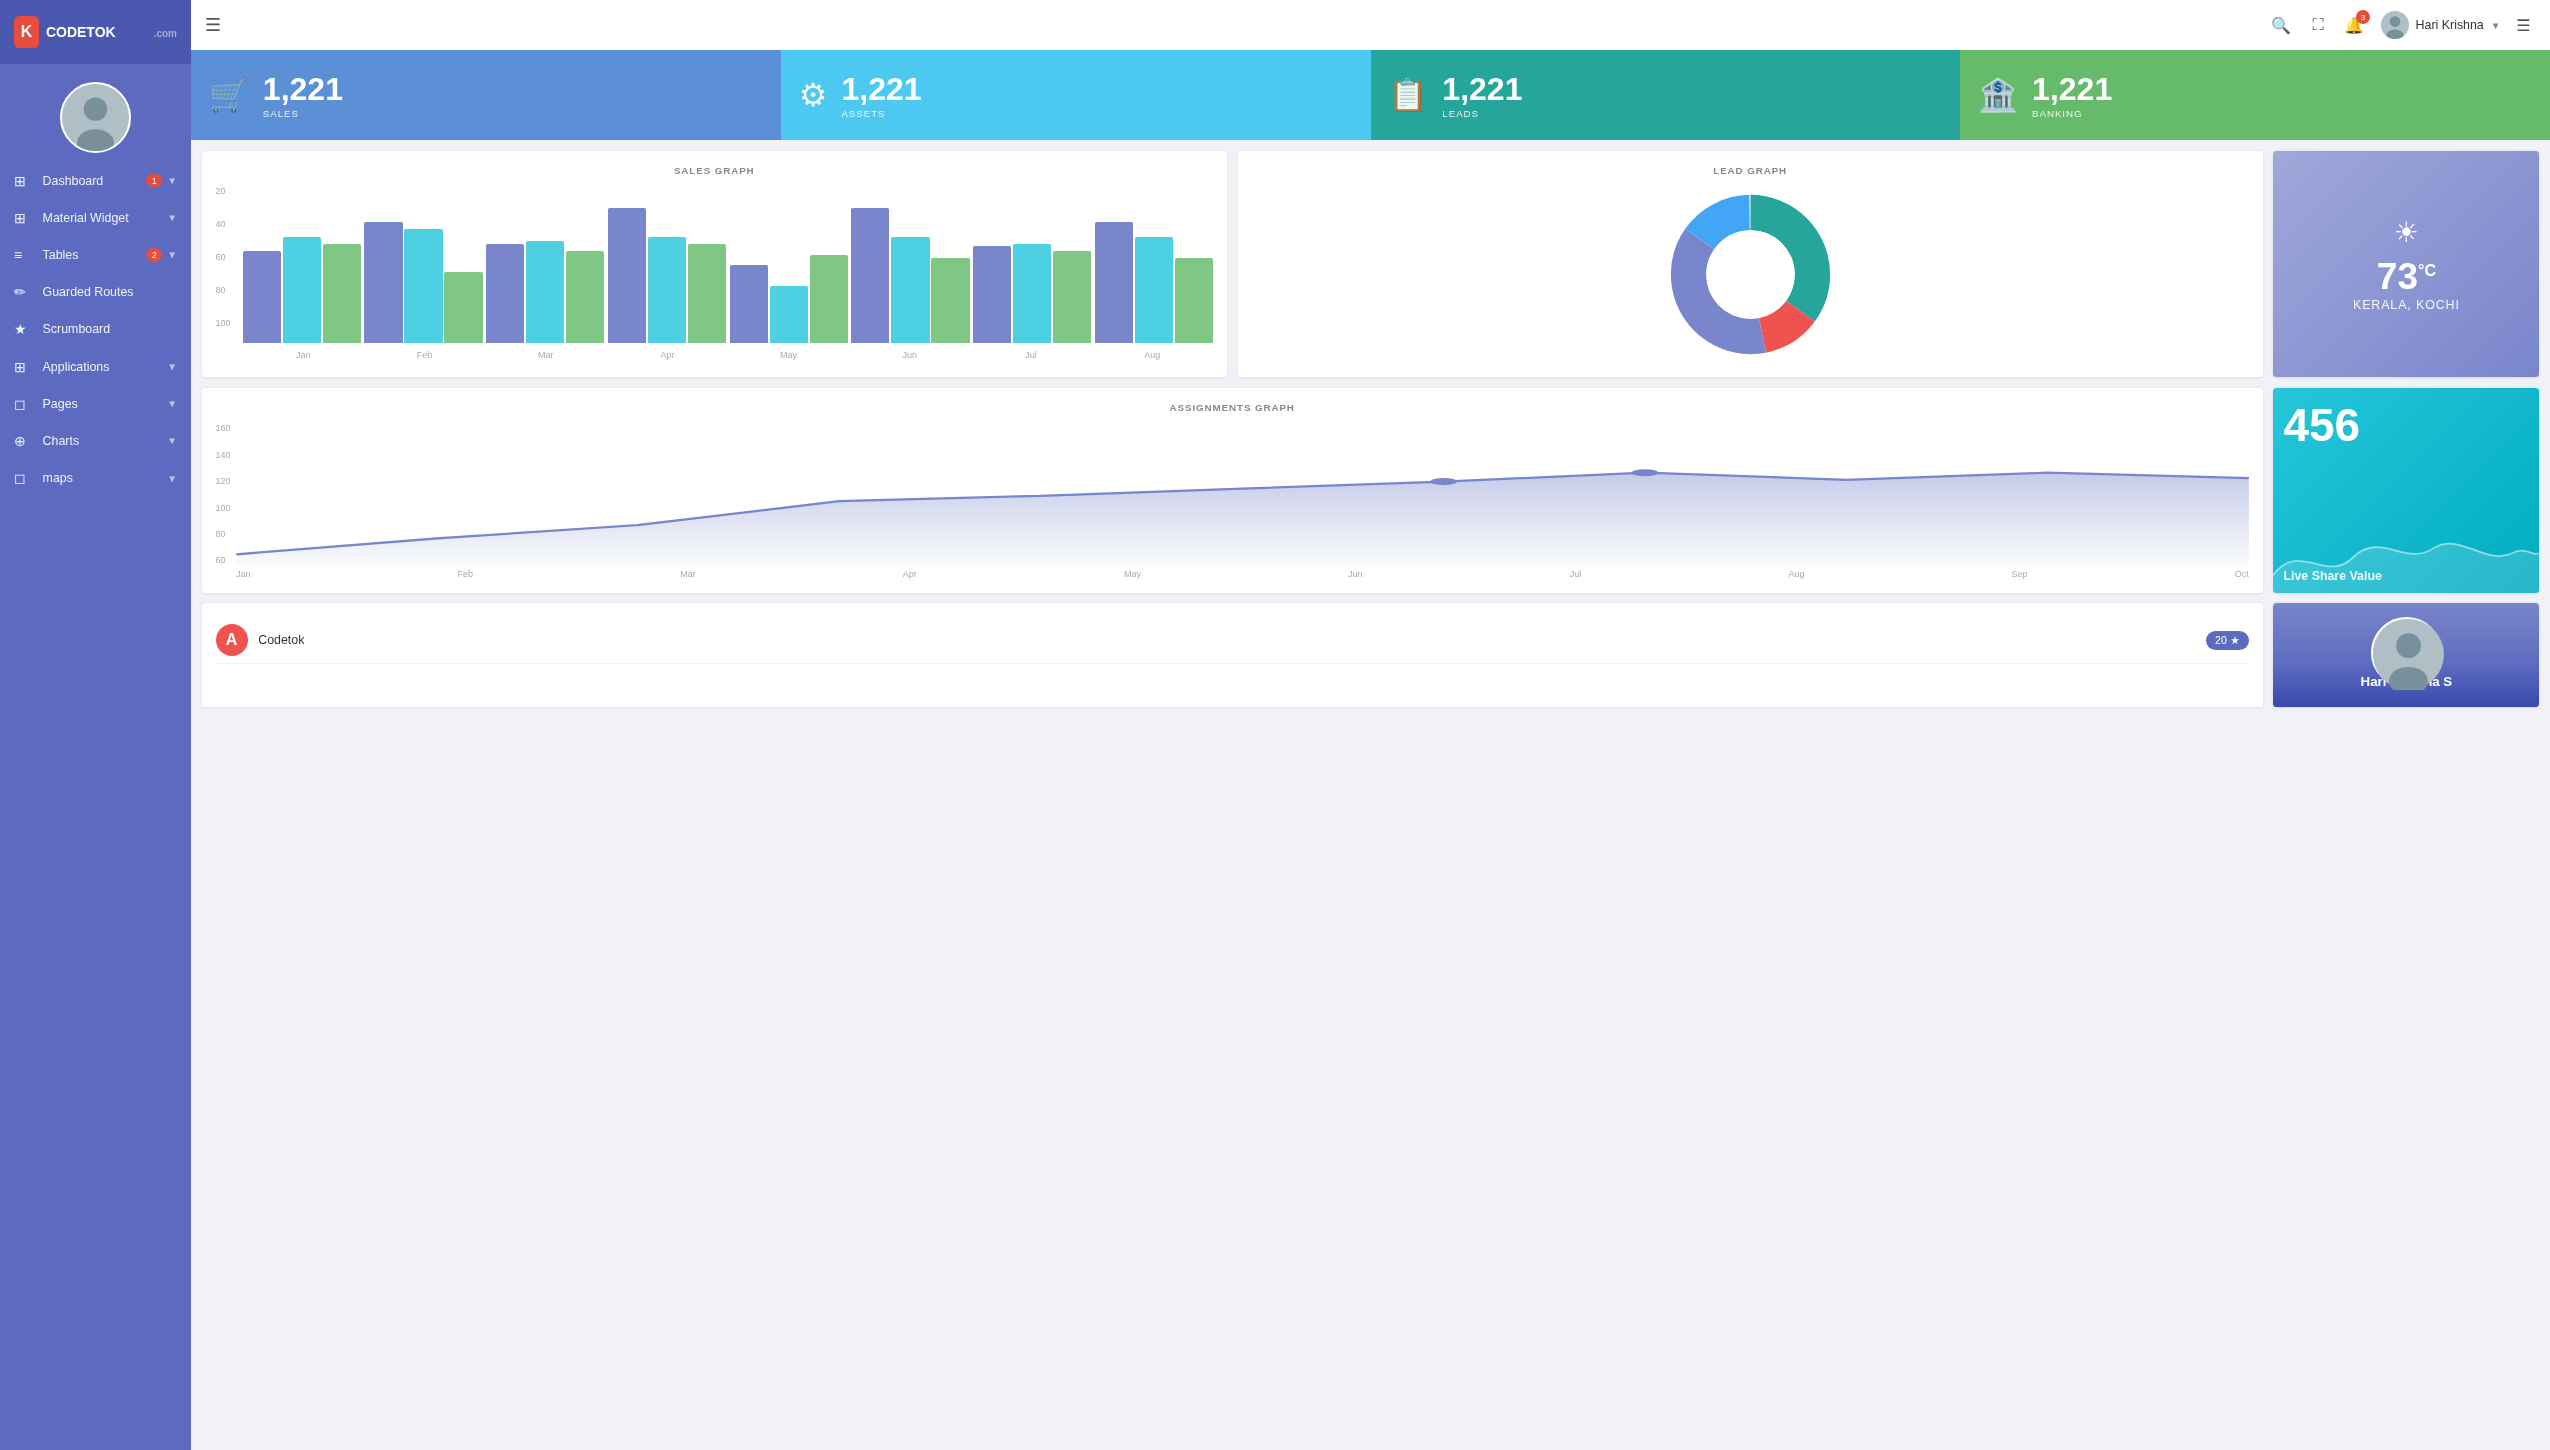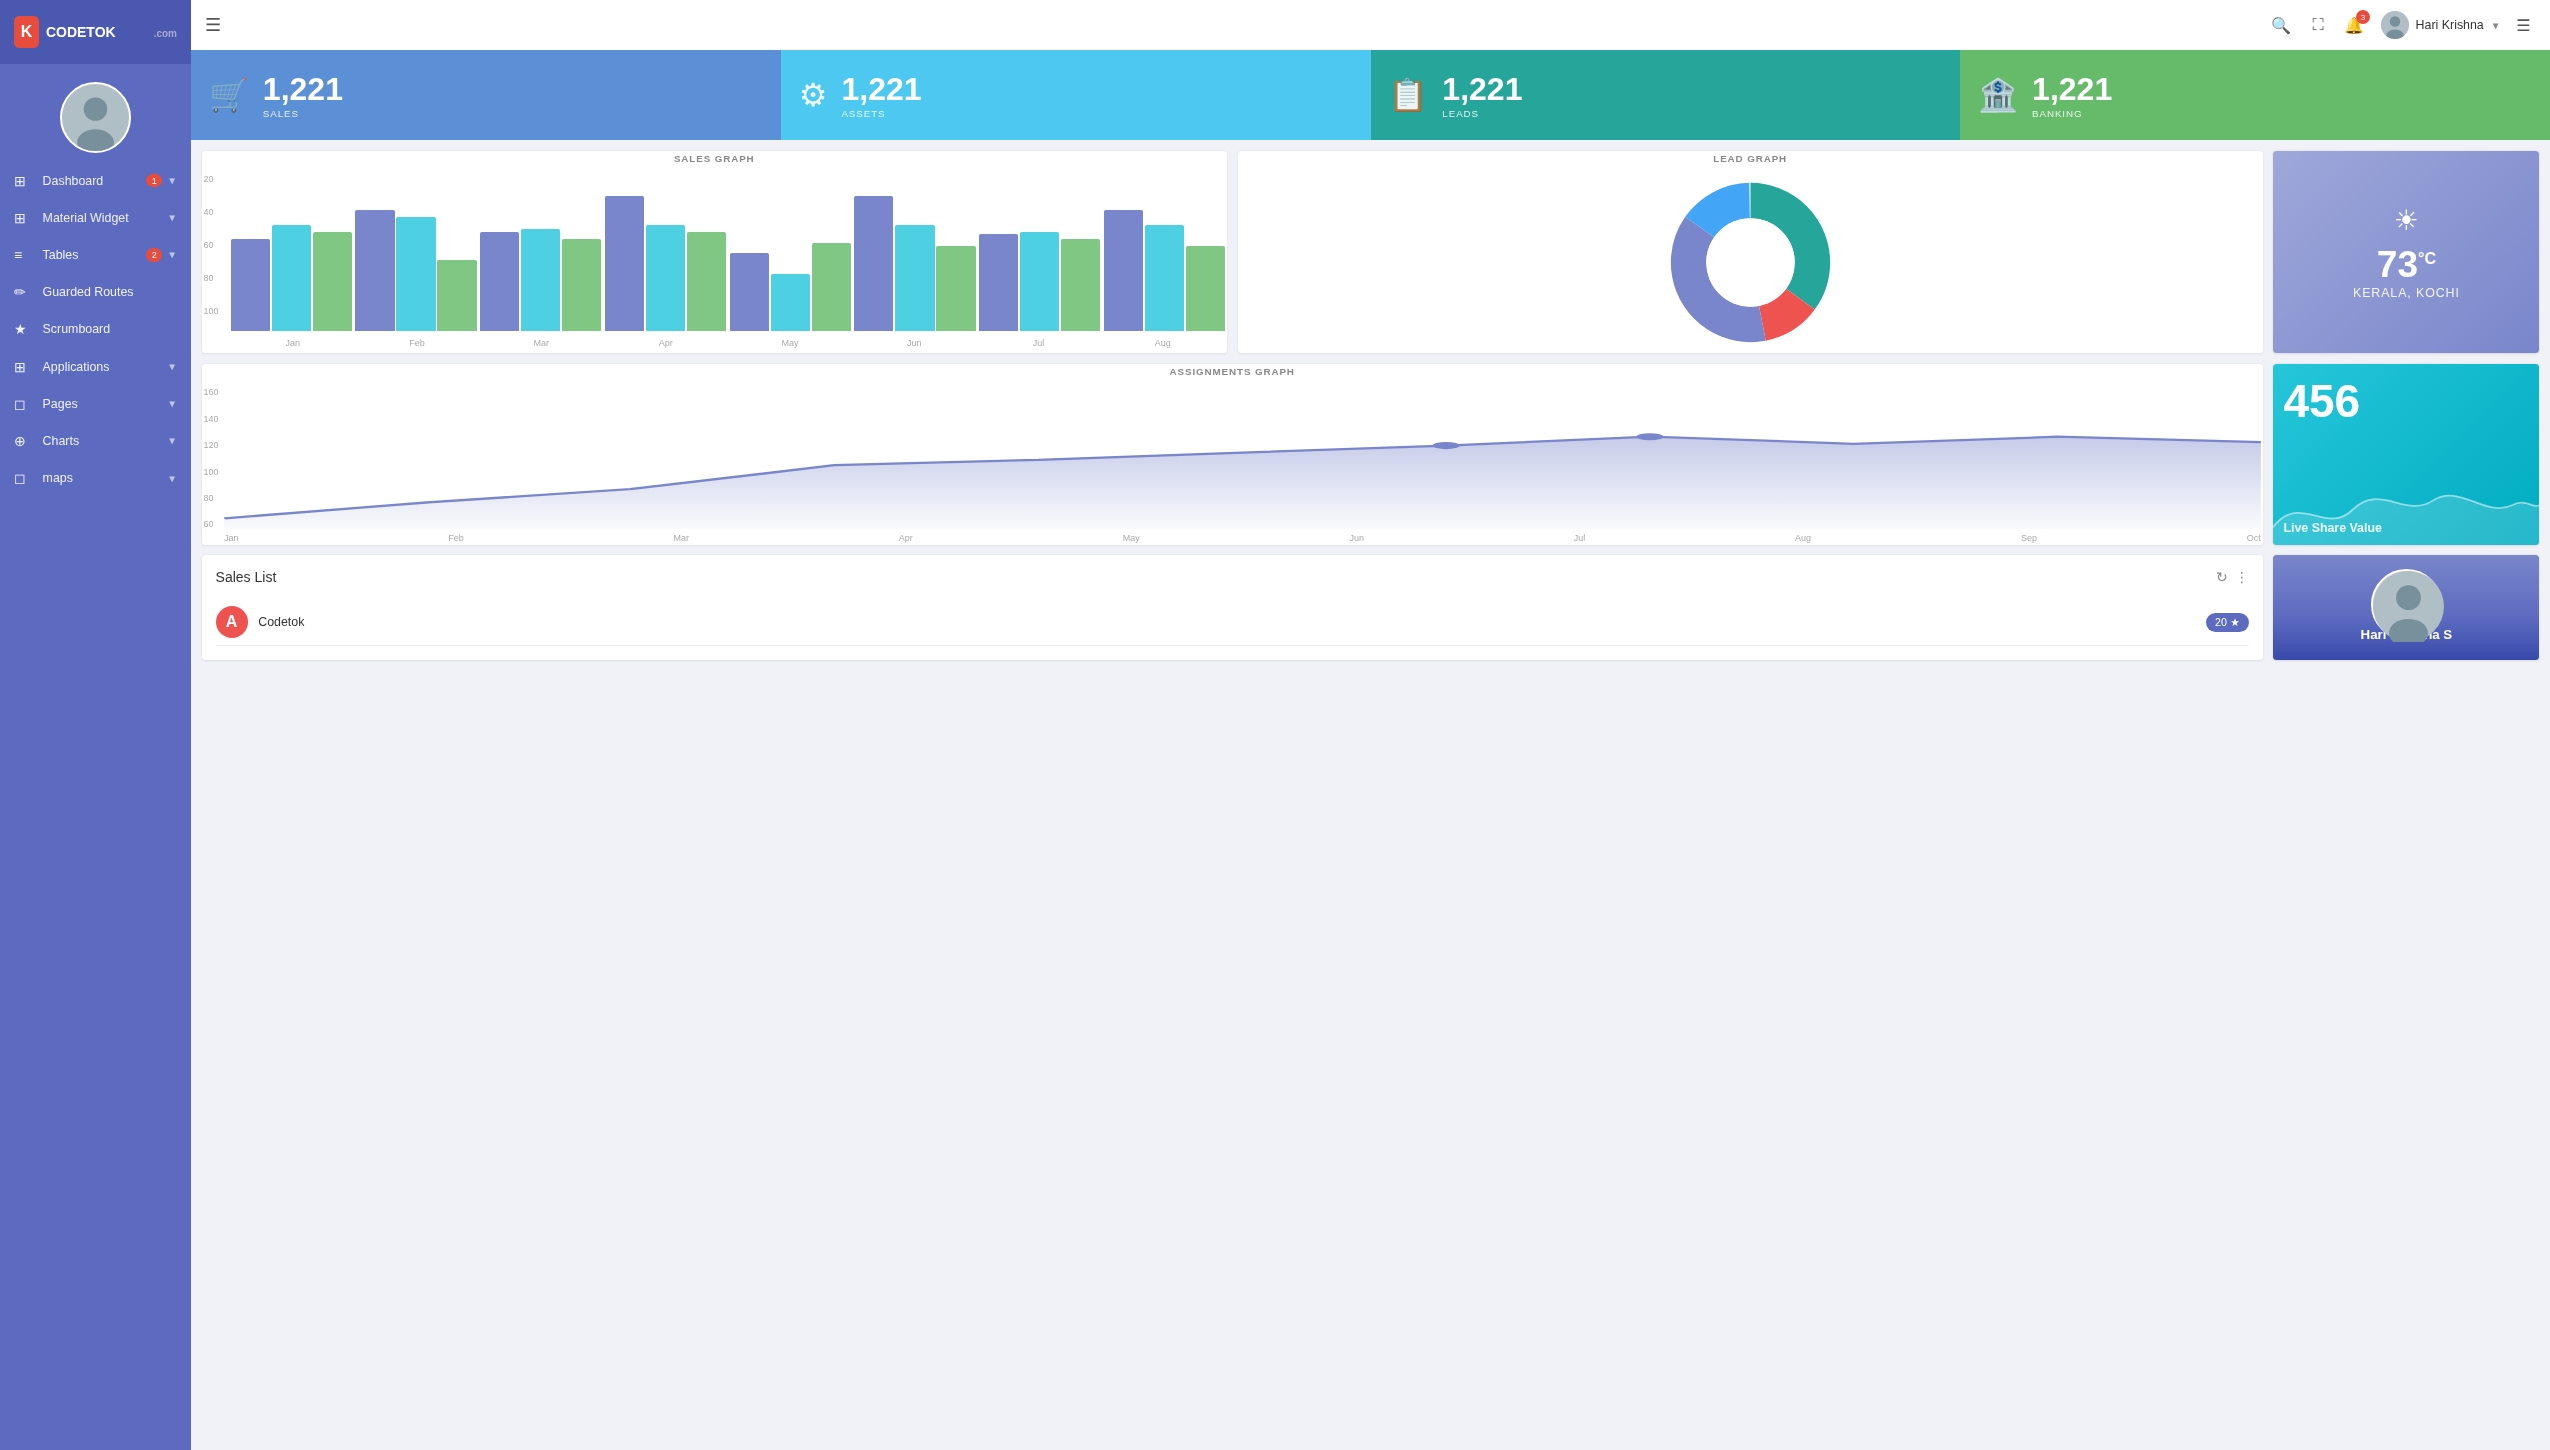--- a/index.html
+++ b/index.html
@@ -141,21 +141,21 @@
       display: grid;
       grid-template-columns: 1fr 1fr 266px;
       gap: 0;
       padding: 10.6px;
       gap: 10.6px;
     }
 
     .chart-card {
       background: white;
       border-radius: 3.5px;
-      padding: 2px;
+      padding: 14px;
       box-shadow: 0 0.9px 2.7px rgba(0,0,0,0.08);
     }
     .chart-title {
       text-align: center;
       font-size: 9.8px;
       font-weight: bold;
       color: #888;
       letter-spacing: 0.9px;
       margin-bottom: 10.6px;
     }
@@ -585,27 +585,20 @@
         <svg class="live-share-wave" viewBox="0 0 300 80" preserveAspectRatio="none">
           <path d="M0,60 C30,20 60,70 90,40 C120,10 150,50 180,30 C210,10 240,50 270,35 C285,27 295,40 300,35 L300,80 L0,80 Z" fill="rgba(255,255,255,0.15)"></path>
           <path d="M0,60 C30,20 60,70 90,40 C120,10 150,50 180,30 C210,10 240,50 270,35 C285,27 295,40 300,35" fill="none" stroke="rgba(255,255,255,0.5)" stroke-width="2"></path>
         </svg>
       </div>
     </div>
 
     <div id="bottom-row">
 
       <div class="sales-list-card">
-        <div class="sales-list-header">
-          <div class="sales-list-title">Sales List</div>
-          <div class="sales-list-actions">
-            <button class="action-btn">↻</button>
-            <button class="action-btn">⋮</button>
-          </div>
-        </div>
         <div class="sales-list-item">
           <div class="sales-item-icon" style="background:#ef5350;">A</div>
           <div class="sales-item-name">Codetok</div>
           <div class="sales-item-badge">
             <span>20</span>
             <span>★</span>
           </div>
         </div>
       </div>
 

